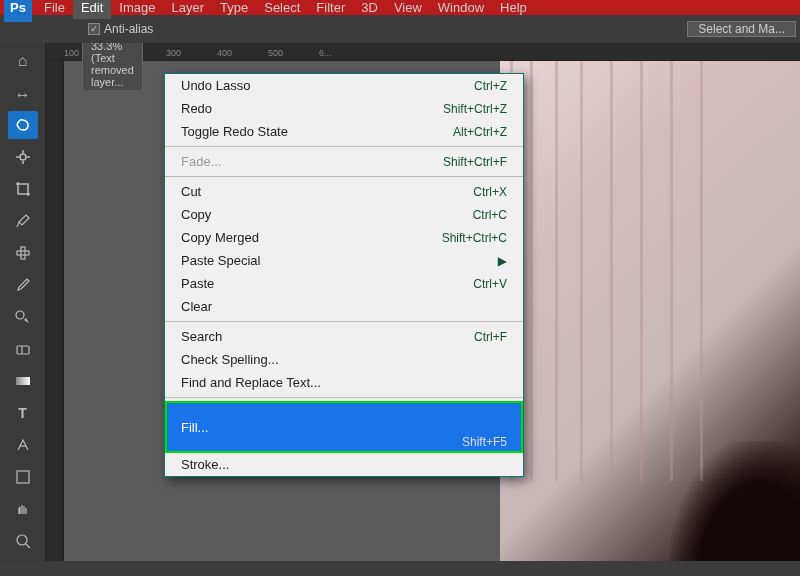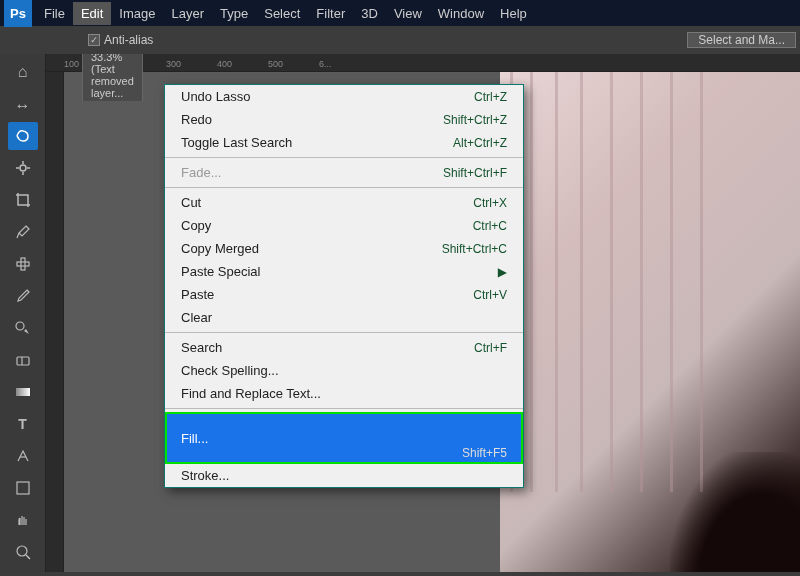--- a/index.html
+++ b/index.html
@@ -10,22 +10,22 @@
       font-family: Arial, sans-serif;
       font-size: 13px;
       overflow: hidden;
       position: relative;
     }
 
     
     .menu-bar {
       display: flex;
       align-items: center;
-      background: #0f172a;
-      height: 26px;
+      background: #b91c1c;
+      height: 15px;
       padding: 0 4px;
       position: relative;
       z-index: 100;
     }
 
     .menu-bar-ps-icon {
       width: 28px;
       height: 28px;
       background: #1a73c7;
       display: flex;
@@ -431,21 +431,21 @@
 
         <div class="dropdown-item">
           <span>Undo Lasso</span>
           <span class="shortcut">Ctrl+Z</span>
         </div>
         <div class="dropdown-item">
           <span>Redo</span>
           <span class="shortcut">Shift+Ctrl+Z</span>
         </div>
         <div class="dropdown-item">
-          <span>Toggle Last Search</span>
+          <span>Toggle Redo State</span>
           <span class="shortcut">Alt+Ctrl+Z</span>
         </div>
 
         <div class="dropdown-separator"></div>
 
         <div class="dropdown-item disabled">
           <span>Fade...</span>
           <span class="shortcut">Shift+Ctrl+F</span>
         </div>
 

